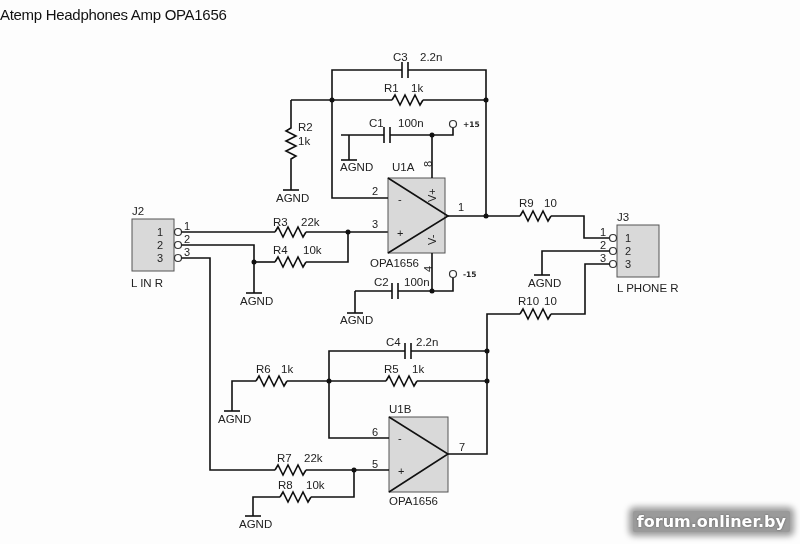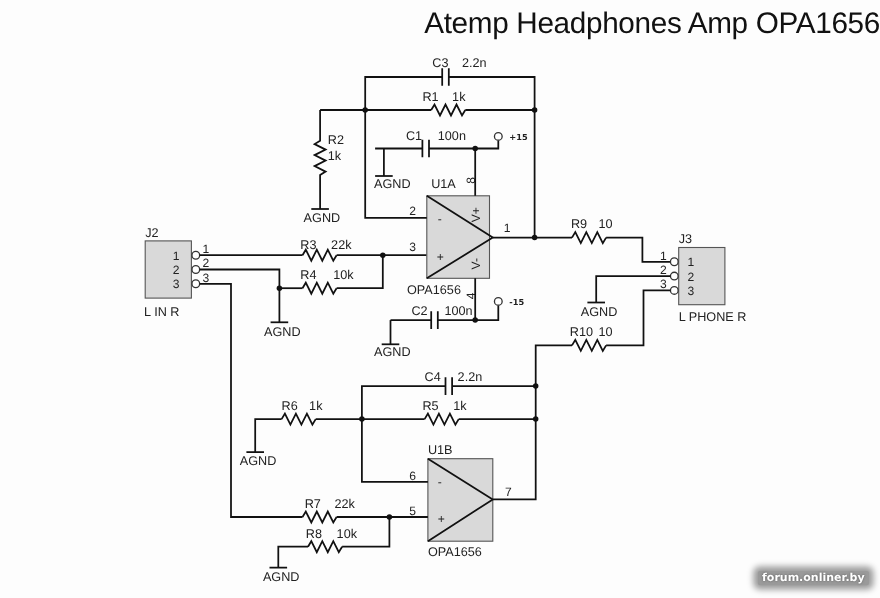--- a/index.html
+++ b/index.html
@@ -1,29 +1,29 @@
 <!DOCTYPE html>
 <html><head>
 <meta charset="utf-8">
 <style>
   html, body { margin: 0; padding: 0; background: #fdfdfd; }
   body { width: 800px; height: 544px; position: relative; overflow: hidden;
          font-family: "Liberation Sans", sans-serif; }
-  #title { position: absolute; left: 0; width: 800px; top: 6px; text-align: right;
-           font-size: 27px; color: #111; letter-spacing: -0.3px; }
+  #title { position: absolute; left: 0; width: 800px; top: 6px; text-align: left;
+           font-size: 15px; color: #111; letter-spacing: -0.3px; }
   svg#sch { position: absolute; left: 0; top: 0; }
   .w { stroke: #111; stroke-width: 1.6; fill: none; }
   .lbl { font-family: "Liberation Sans", sans-serif; font-size: 11.5px; fill: #222; }
   .pin { font-family: "Liberation Sans", sans-serif; font-size: 11px; fill: #222; }
   .pwr { font-family: "DejaVu Sans", sans-serif; font-size: 7.5px; font-weight: bold; fill: #222; }
   .body { fill: #d9d9d9; stroke: #555; stroke-width: 1; }
   .dot { fill: #111; }
   .ring { fill: #fff; stroke: #333; stroke-width: 1.2; }
   #watermark { position: absolute; right: 10px; bottom: 12px; padding: 1px 4px;
-               font-family: "DejaVu Sans", sans-serif; font-weight: bold; font-size: 10px;
+               font-family: "DejaVu Sans", sans-serif; font-weight: bold; font-size: 16px;
                color: #fff; background: #9a9a9a; text-shadow: 0 0 2px #555;
                box-shadow: 0 0 6px 4px #9a9a9a; border-radius: 2px; }
 </style>
 </head>
 <body>
 
 <div id="title">Atemp Headphones Amp OPA1656</div>
 
 <svg id="sch" width="800" height="544" viewBox="0 0 800 544">
 

